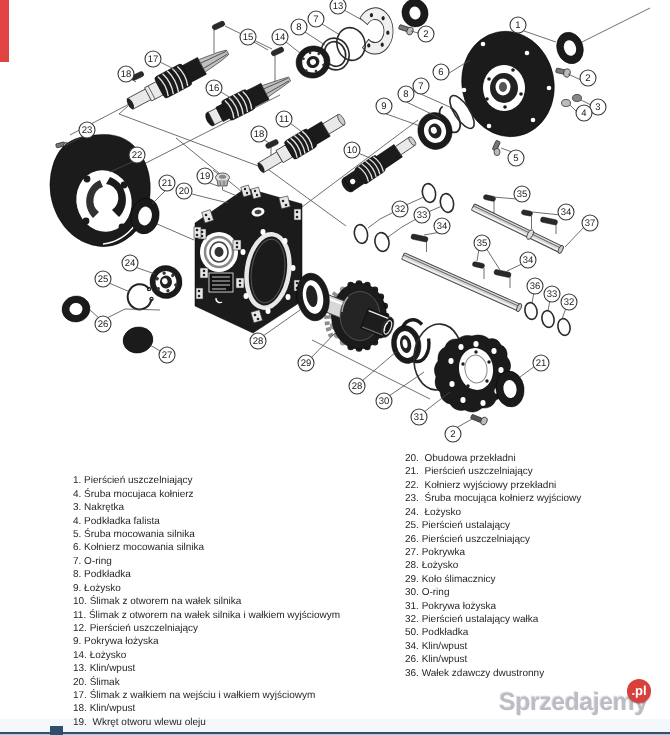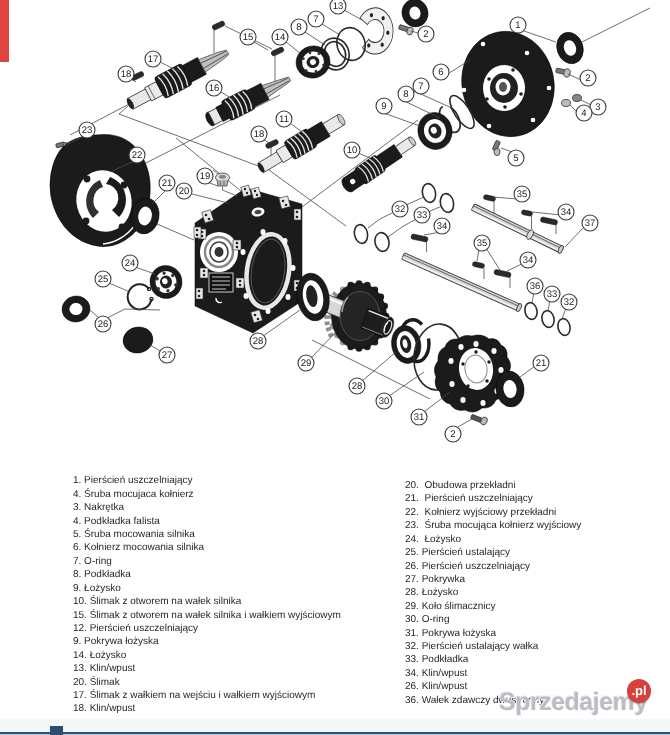--- a/index.html
+++ b/index.html
@@ -699,45 +699,46 @@
 <div>1. Pierścień uszczelniający</div>
 <div>4. Śruba mocujaca kołnierz</div>
 <div>3. Nakrętka</div>
 <div>4. Podkładka falista</div>
 <div>5. Śruba mocowania silnika</div>
 <div>6. Kołnierz mocowania silnika</div>
 <div>7. O-ring</div>
 <div>8. Podkładka</div>
 <div>9. Łożysko</div>
 <div>10. Ślimak z otworem na wałek silnika</div>
-<div>15. Ślimak z otworem na wałek silnika i wałkiem wyjściowym</div>
+<div>11. Ślimak z otworem na wałek silnika i wałkiem wyjściowym</div>
 <div>12. Pierścień uszczelniający</div>
 <div>9. Pokrywa łożyska</div>
 <div>14. Łożysko</div>
 <div>13. Klin/wpust</div>
 <div>20. Ślimak</div>
 <div>17. Ślimak z wałkiem na wejściu i wałkiem wyjściowym</div>
 <div>18. Klin/wpust</div>
+<div>19.&nbsp; Wkręt otworu wlewu oleju</div>
 </div>
 
-<div class="abs col" style="left:405px;top:479px;">
+<div class="abs col" style="left:405px;top:452px;">
 <div>20.&nbsp; Obudowa przekładni</div>
 <div>21.&nbsp; Pierścień uszczelniający</div>
 <div>22.&nbsp; Kołnierz wyjściowy przekładni</div>
 <div>23.&nbsp; Śruba mocująca kołnierz wyjściowy</div>
 <div>24.&nbsp; Łożysko</div>
 <div>25. Pierścień ustalający</div>
 <div>26.&nbsp;Pierścień uszczelniający</div>
 <div>27. Pokrywka</div>
 <div>28. Łożysko</div>
 <div>29. Koło ślimacznicy</div>
 <div>30. O-ring</div>
 <div>31. Pokrywa łożyska</div>
 <div>32. Pierścień ustalający wałka</div>
-<div>33. Podkładka</div>
+<div>50. Podkładka</div>
 <div>34. Klin/wpust</div>
 <div>26. Klin/wpust</div>
 <div>36. Wałek zdawczy dwustronny</div>
 </div>
 
 <div class="abs" id="wm">Sprzedajemy</div>
 <div class="abs" id="wmpl">.pl</div>
 <div class="abs" id="redbar"></div>
 <div class="abs" id="band"></div>
 <div class="abs" id="navyline"></div>

